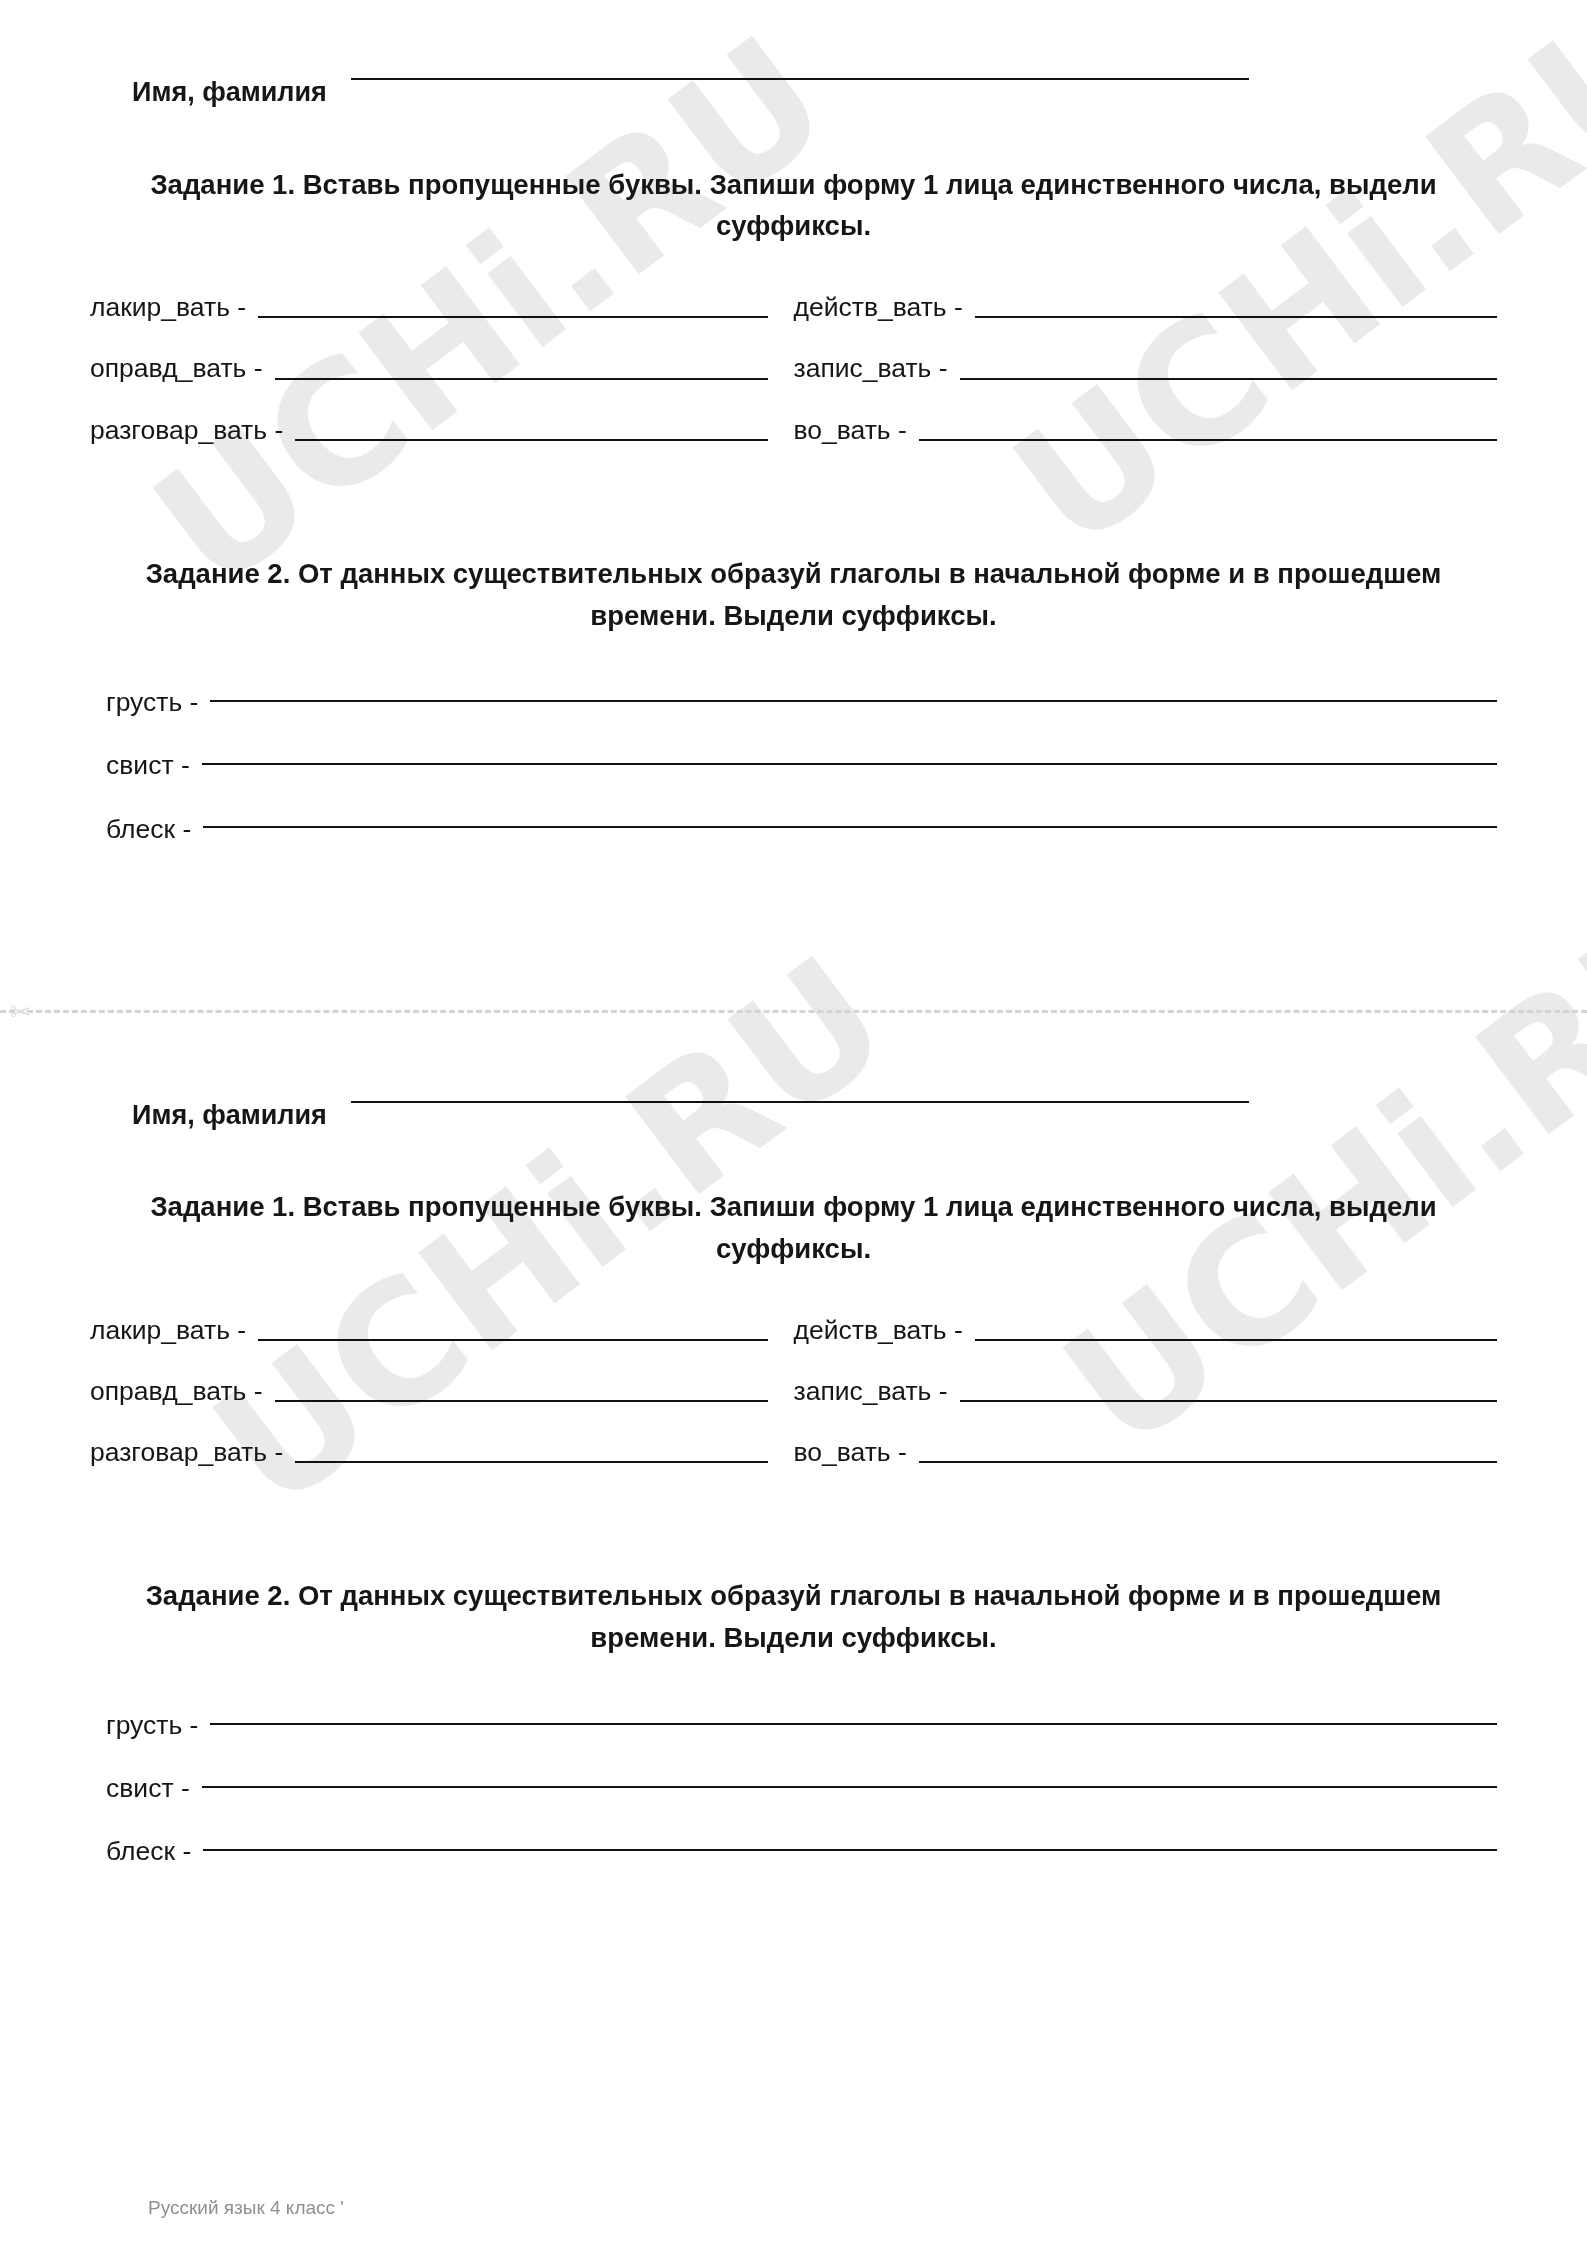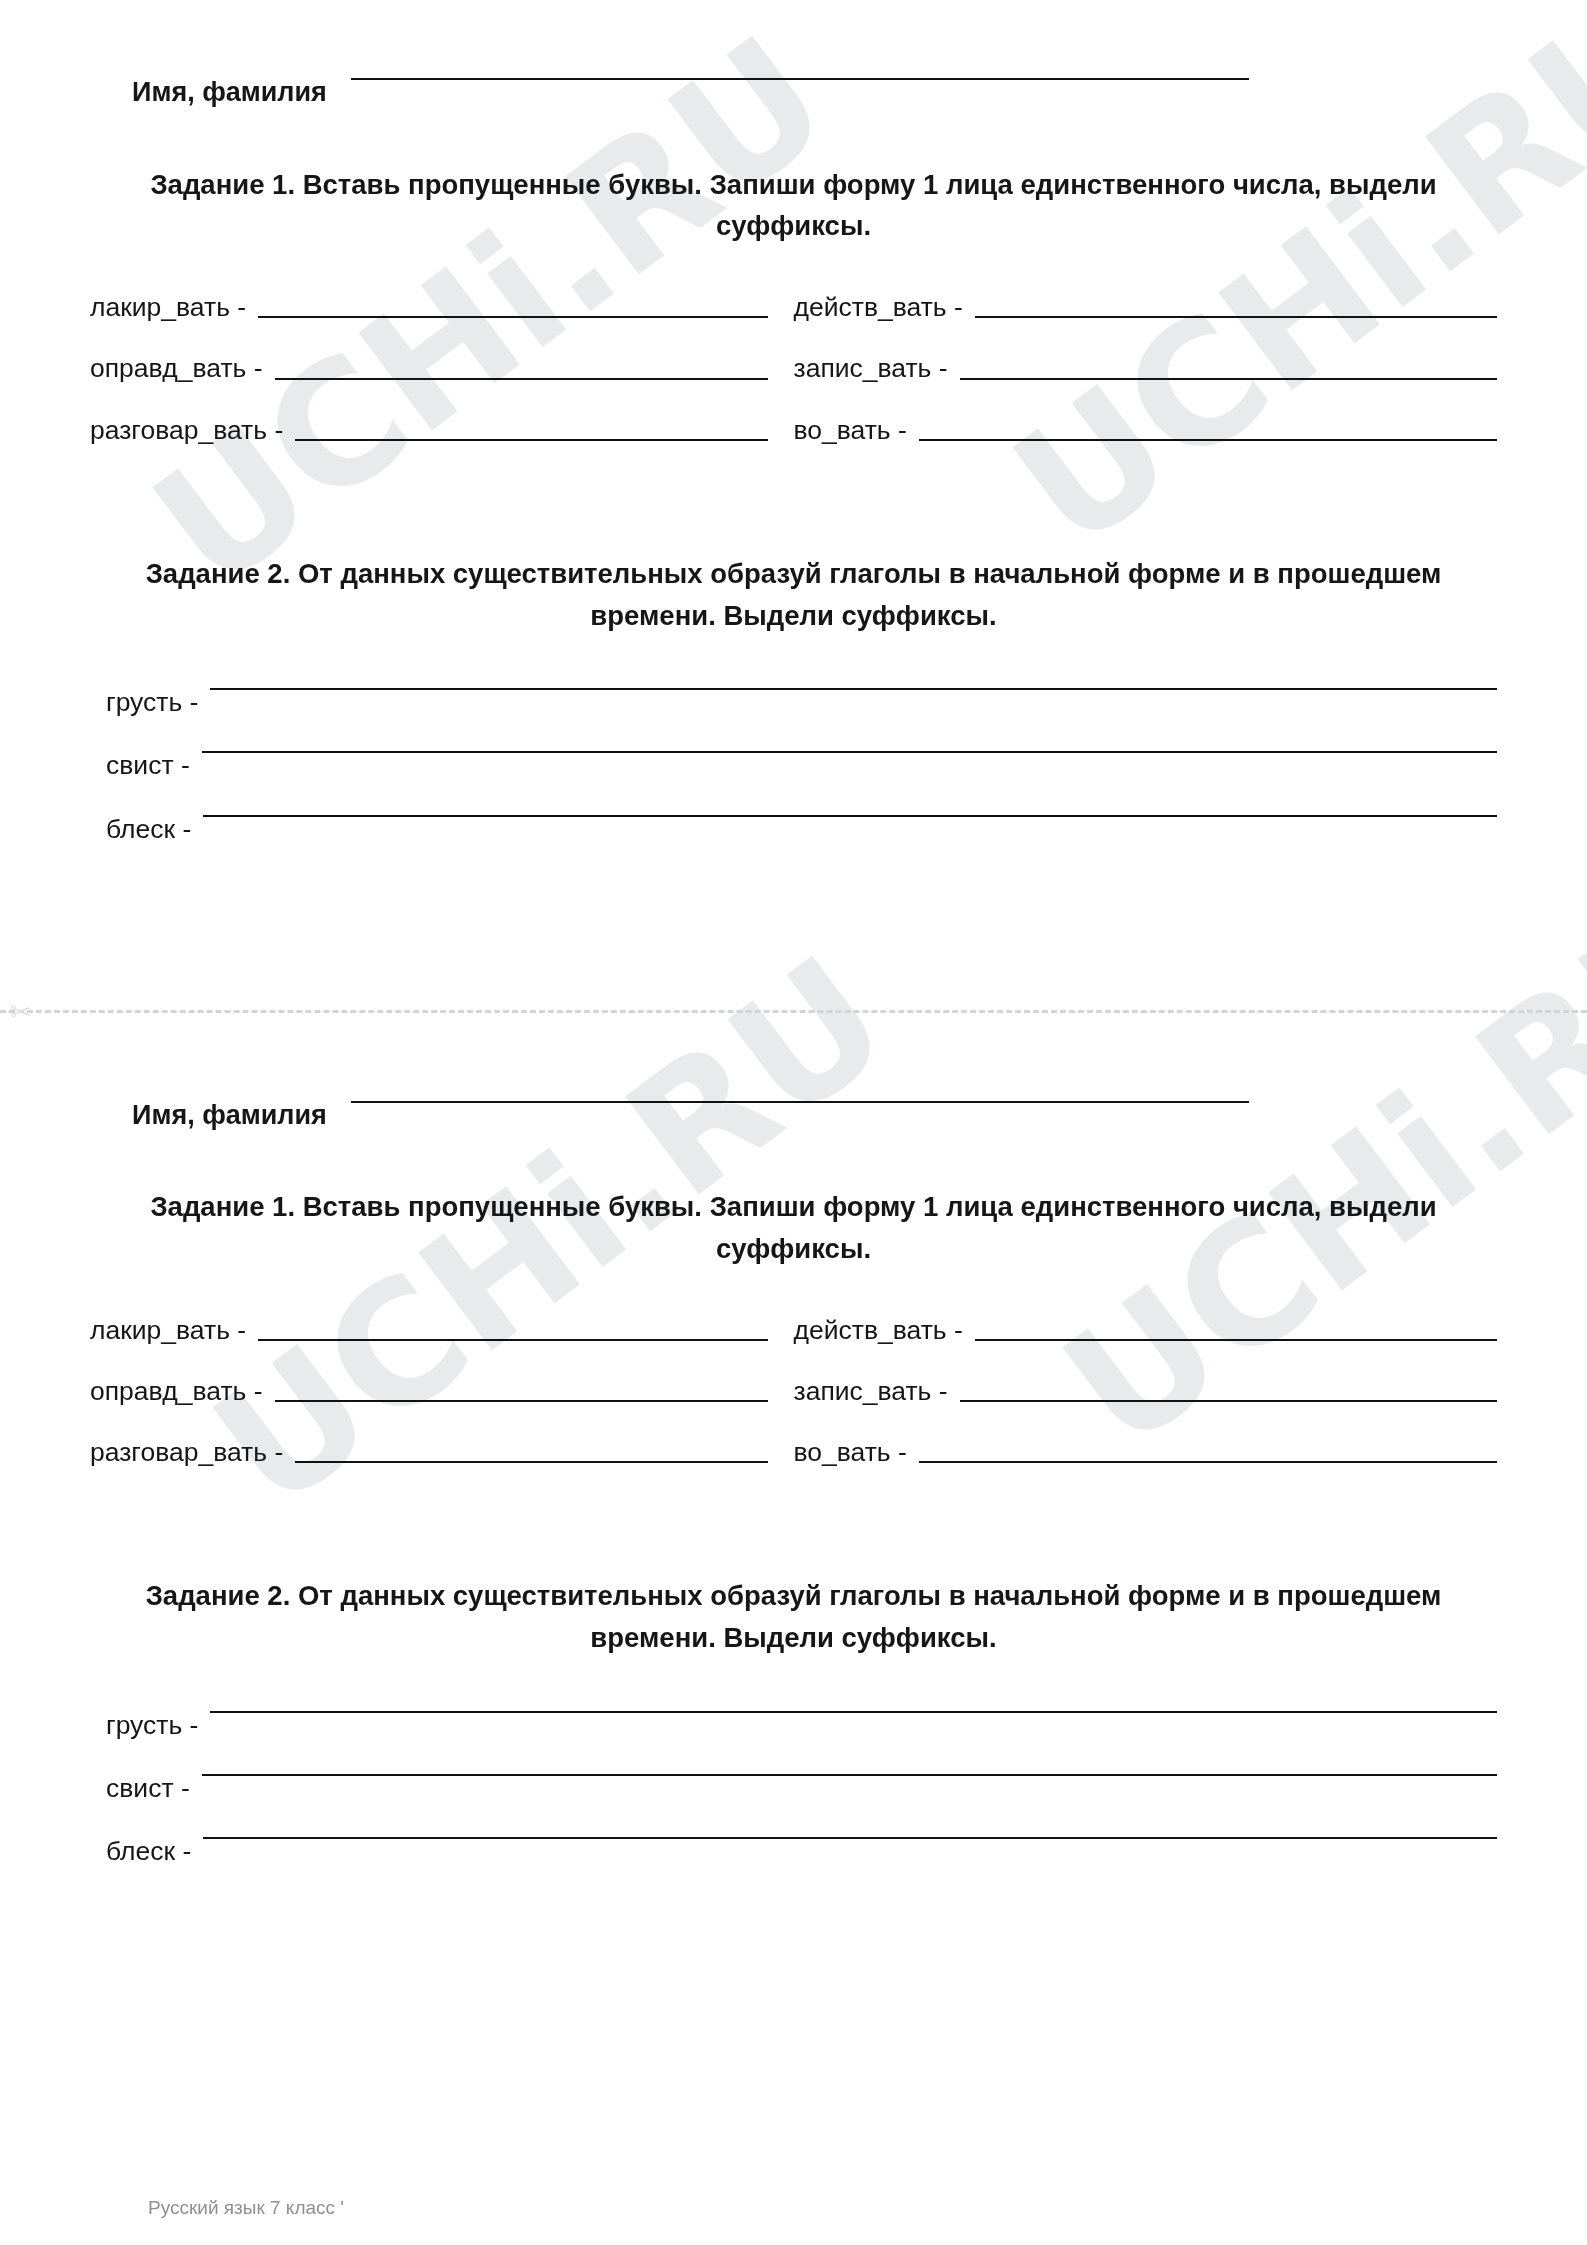--- a/index.html
+++ b/index.html
@@ -124,21 +124,21 @@
   .item .rule {
     flex: 1;
     border-bottom: 2.2px solid #111;
     margin-left: 12px;
     margin-bottom: 4px;
   }
 
   
   .list-item {
     display: flex;
-    align-items: flex-start;
+    align-items: center;
     font-size: 26.5px;
     line-height: 1.1;
     padding-left: 16px;
   }
   .list-item .term { white-space: nowrap; }
   .list-item .rule {
     flex: 1;
     border-bottom: 2.2px solid #111;
     margin-left: 12px;
     margin-bottom: 4px;
@@ -300,14 +300,14 @@
         </div>
         <div class="list-item" style="margin-top:34px;">
           <span class="term">блеск -</span>
           <span class="rule"></span>
         </div>
       </div>
     </div>
 
   </div>
 
-  <div class="footer">Русский язык 7 класс '</div>
+  <div class="footer">Русский язык 4 класс '</div>
 </div>
 
 </body></html>

